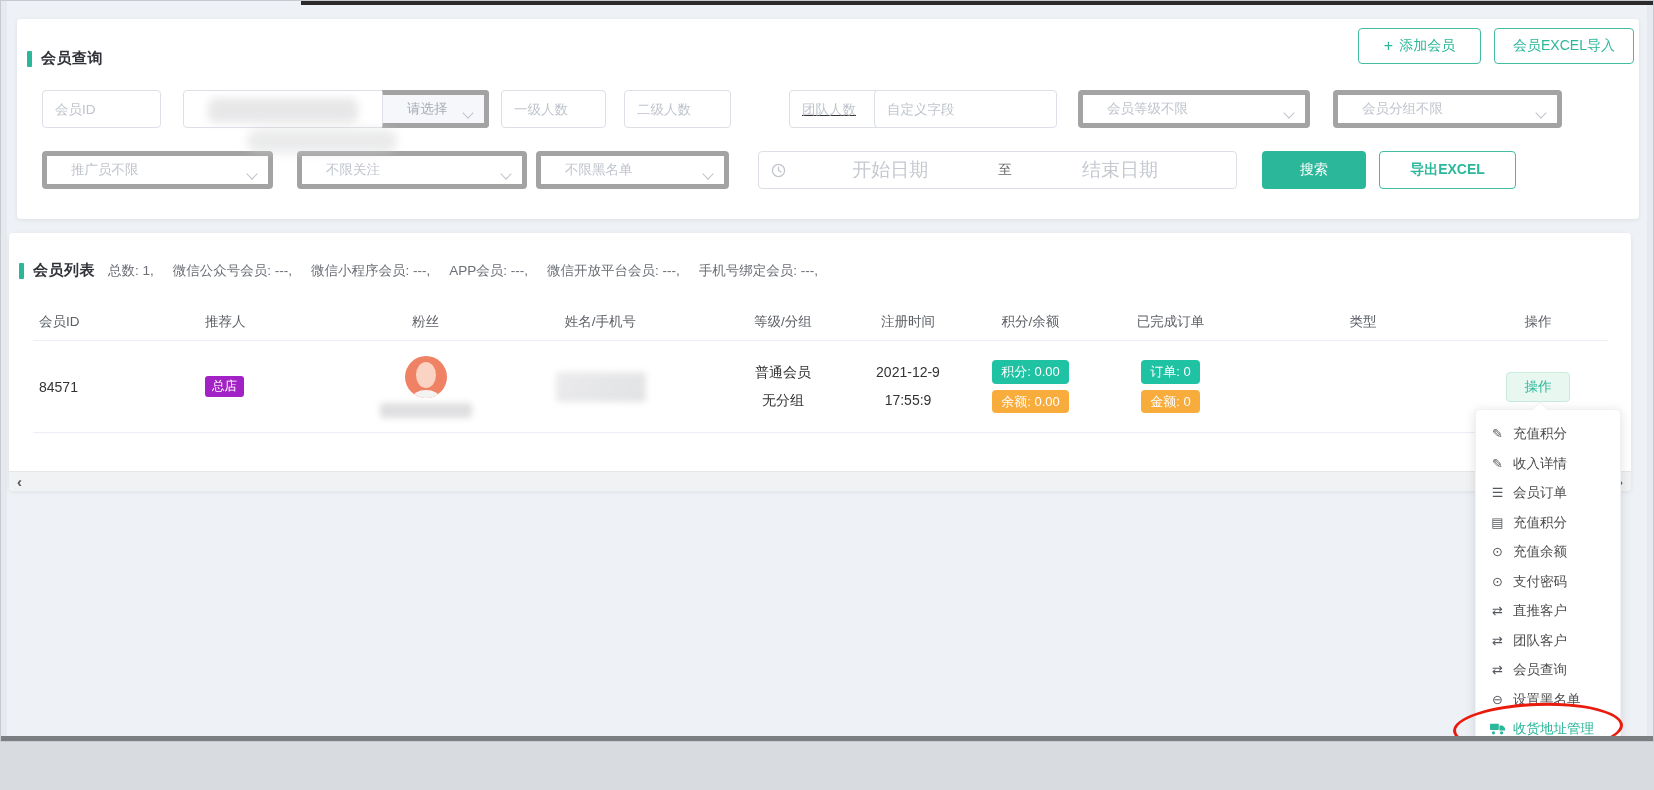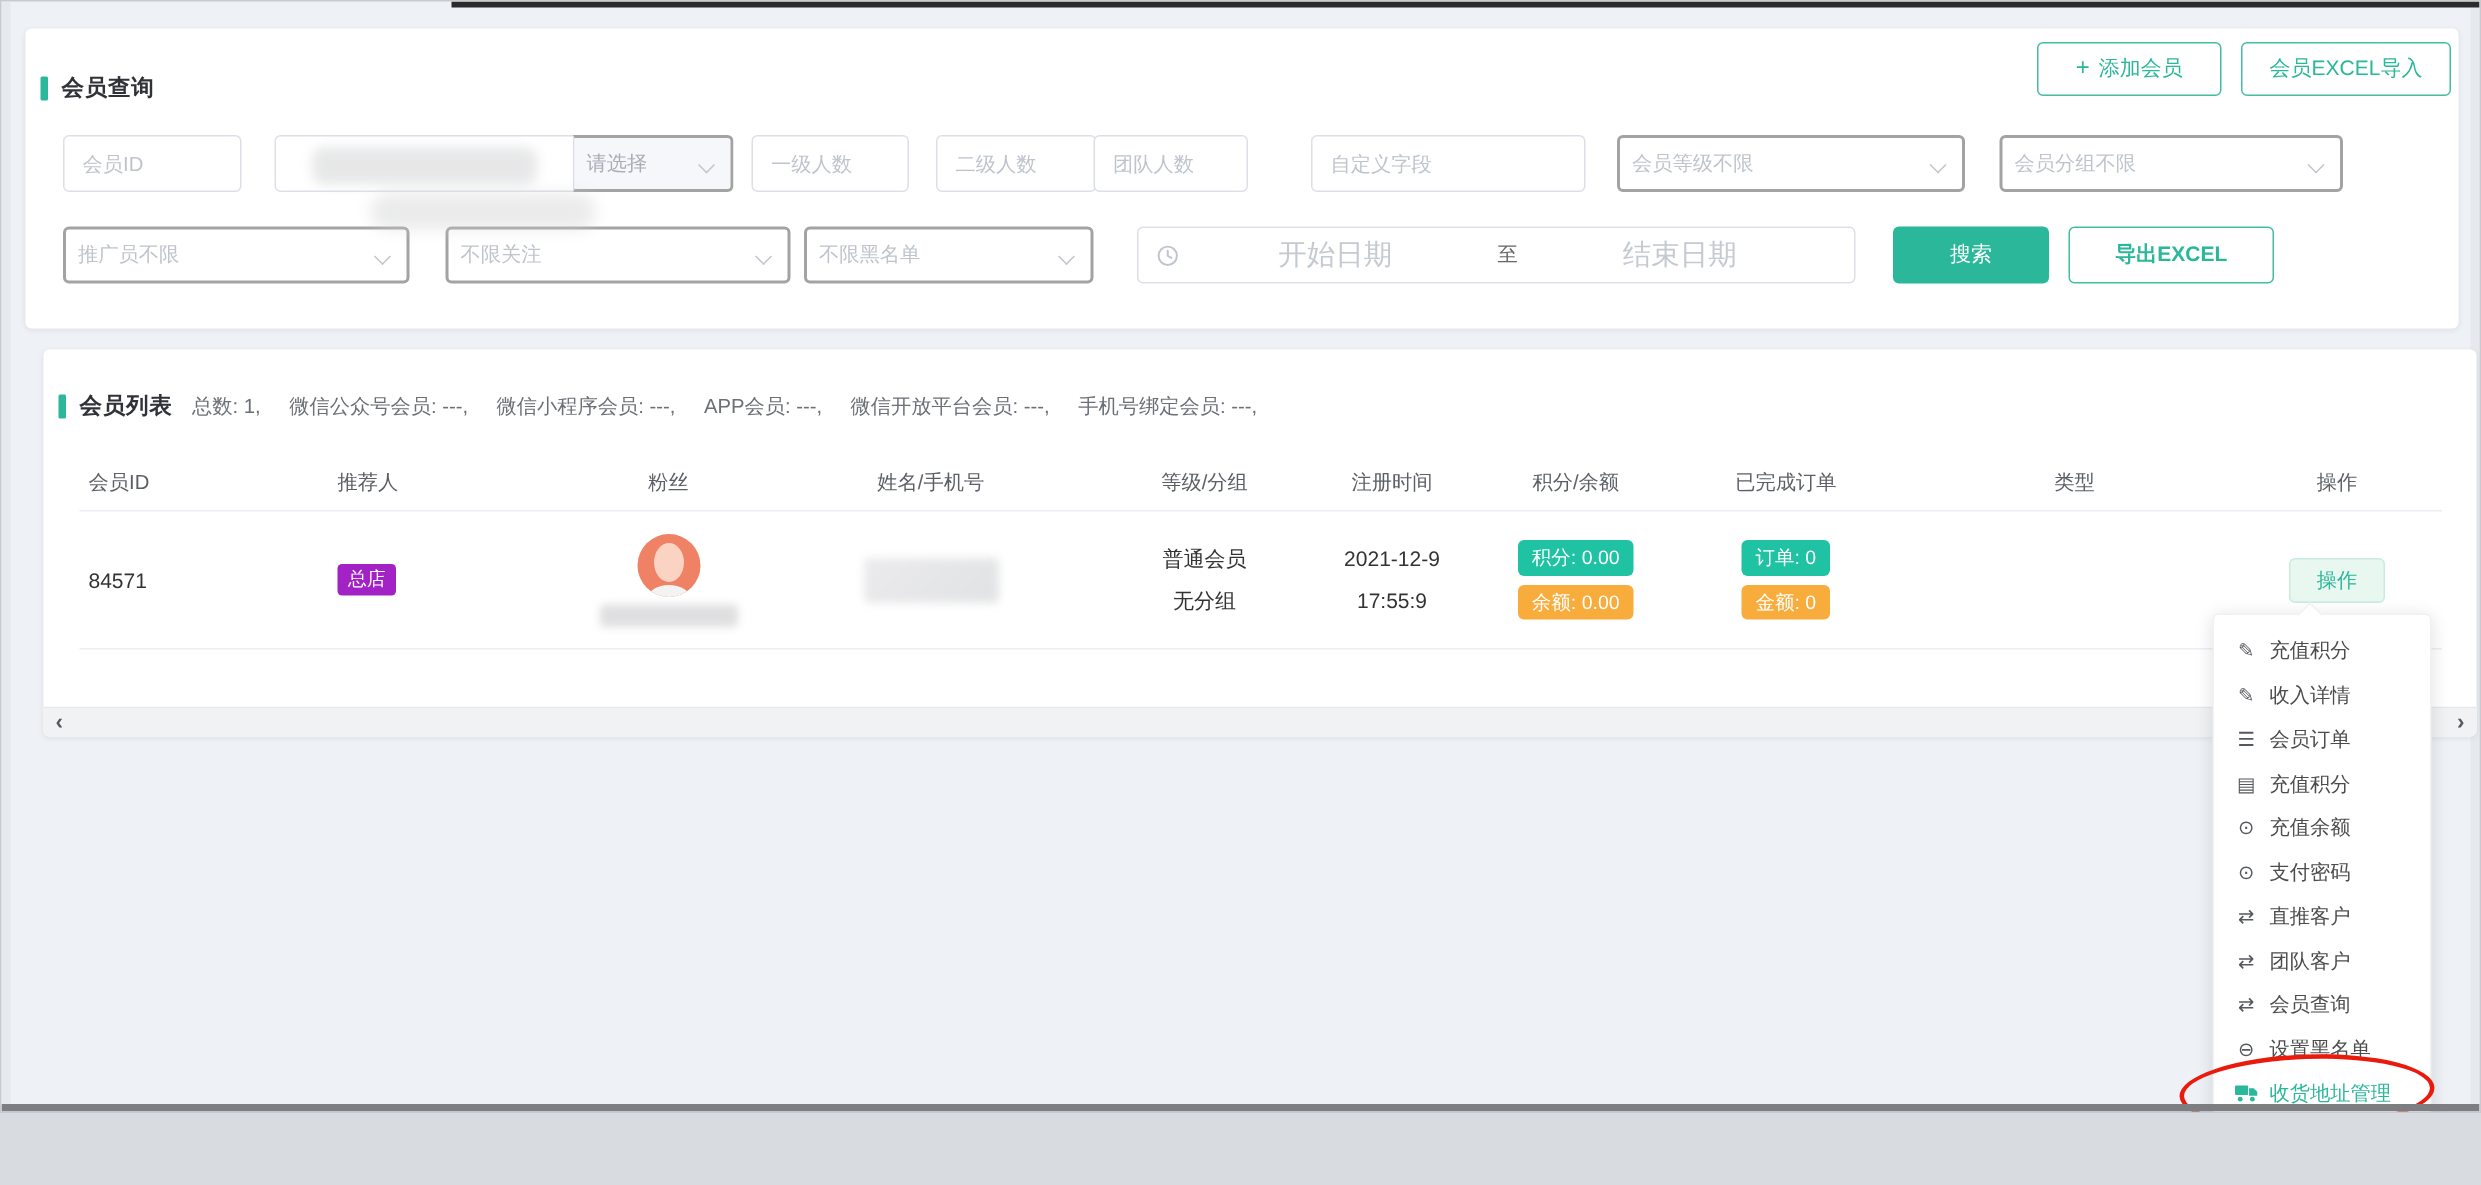--- a/index.html
+++ b/index.html
@@ -7,41 +7,41 @@
 
   .frame { position:relative; width:1654px; height:742px; background:#eef1f5;
            border:1px solid #c7cbd1; overflow:hidden; }
   .top-strip { position:absolute; left:300px; top:0; right:0; height:4px; background:#2b2b2b; z-index:5; }
   .left-gutter { position:absolute; left:0; top:0; bottom:0; width:6px; background:#e6eaef; }
   .right-gutter { position:absolute; right:0; top:4px; bottom:0; width:6px; background:#e6eaef; }
   .bottom-strip { position:absolute; left:0; right:0; bottom:0; height:5px; background:#7d7e82; z-index:50; }
 
   .card { position:absolute; background:#fff; border-radius:4px; box-shadow:0 1px 4px rgba(31,45,61,.08); }
   .card-query { left:16px; top:18px; width:1622px; height:200px; }
-  .card-list  { left:28px; top:232px; width:1622px; height:258px; }
+  .card-list  { left:8px; top:232px; width:1622px; height:258px; }
 
   .sec-title { position:absolute; display:flex; align-items:center; }
   .tbar { width:5px; height:16px; background:#2bb79a; border-radius:1px; margin-right:9px; }
   .ttext { font-size:15px; font-weight:bold; color:#303238; letter-spacing:.5px; }
 
   
   .q-title { left:10px; top:30px; }
   .btn-outline { position:absolute; height:36px; background:#fff; border:1px solid #43bda1;
                  color:#2bb79a; font-size:14px; border-radius:4px; cursor:pointer;
                  font-family:inherit; display:flex; align-items:center; justify-content:center; gap:6px; }
   .btn-add { left:1341px; top:9px; width:123px; }
   .btn-excel { left:1477px; top:9px; width:140px; }
   .plus-glyph { font-size:16px; line-height:1; }
 
   .f-input { position:absolute; height:38px; border:1px solid #dcdfe6; border-radius:4px;
              font-size:13.5px; color:#333; padding:0 12px; outline:none; background:#fff;
              font-family:inherit; }
   .f-input::placeholder { color:#bfc4cc; }
-  .f-select { position:absolute; height:38px; border:2px solid #a3a3a3; border-radius:4px;
-              background:#fff; display:flex; align-items:center; padding:0 30px 0 8px;
+  .f-select { position:absolute; height:38px; border:5px solid #a3a3a3; border-radius:4px;
+              background:#fff; display:flex; align-items:center; padding:0 30px 0 24px;
               cursor:pointer; }
   .f-select .ph { font-size:13.5px; color:#bfc4cc; white-space:nowrap; }
   .caret { position:absolute; right:12px; top:14px; width:8px; height:8px;
            border-right:1.5px solid #c0c4cc; border-bottom:1.5px solid #c0c4cc;
            transform:rotate(45deg); }
   .row1 { top:71px; } .row2 { top:132px; }
 
   .grp-input { left:166px; width:200px; border-radius:4px 0 0 4px; }
   .grp-addon { left:365px; width:107px; background:#f5f7fa; border-radius:0 4px 4px 0; border-left:1px solid #dcdfe6; }
   .blur-blob-in { position:absolute; left:24px; top:7px; width:150px; height:25px;
@@ -147,21 +147,21 @@
     <div class="f-input row1 grp-input">
       <span class="blur-blob-in"></span>
     </div>
     <div class="f-select row1 grp-addon">
       <span class="ph" style="color:#a9aeb6;">请选择</span>
       <span class="caret"></span>
     </div>
     <span class="blur-blob-out"></span>
     <input class="f-input row1" style="left: 484px; width: 105px;" placeholder="一级人数">
     <input class="f-input row1" style="left: 607px; width: 107px;" placeholder="二级人数">
-    <input class="f-input row1" style="left: 712px; width: 103px;" placeholder="团队人数">
+    <input class="f-input row1" style="left: 772px; width: 103px; text-decoration: underline;" placeholder="团队人数">
     <input class="f-input row1" style="left: 857px; width: 183px;" placeholder="自定义字段">
     <div class="f-select row1" style="left:1061px;width:232px;">
       <span class="ph">会员等级不限</span>
       <span class="caret"></span>
     </div>
     <div class="f-select row1" style="left:1316px;width:229px;">
       <span class="ph">会员分组不限</span>
       <span class="caret"></span>
     </div>
 

